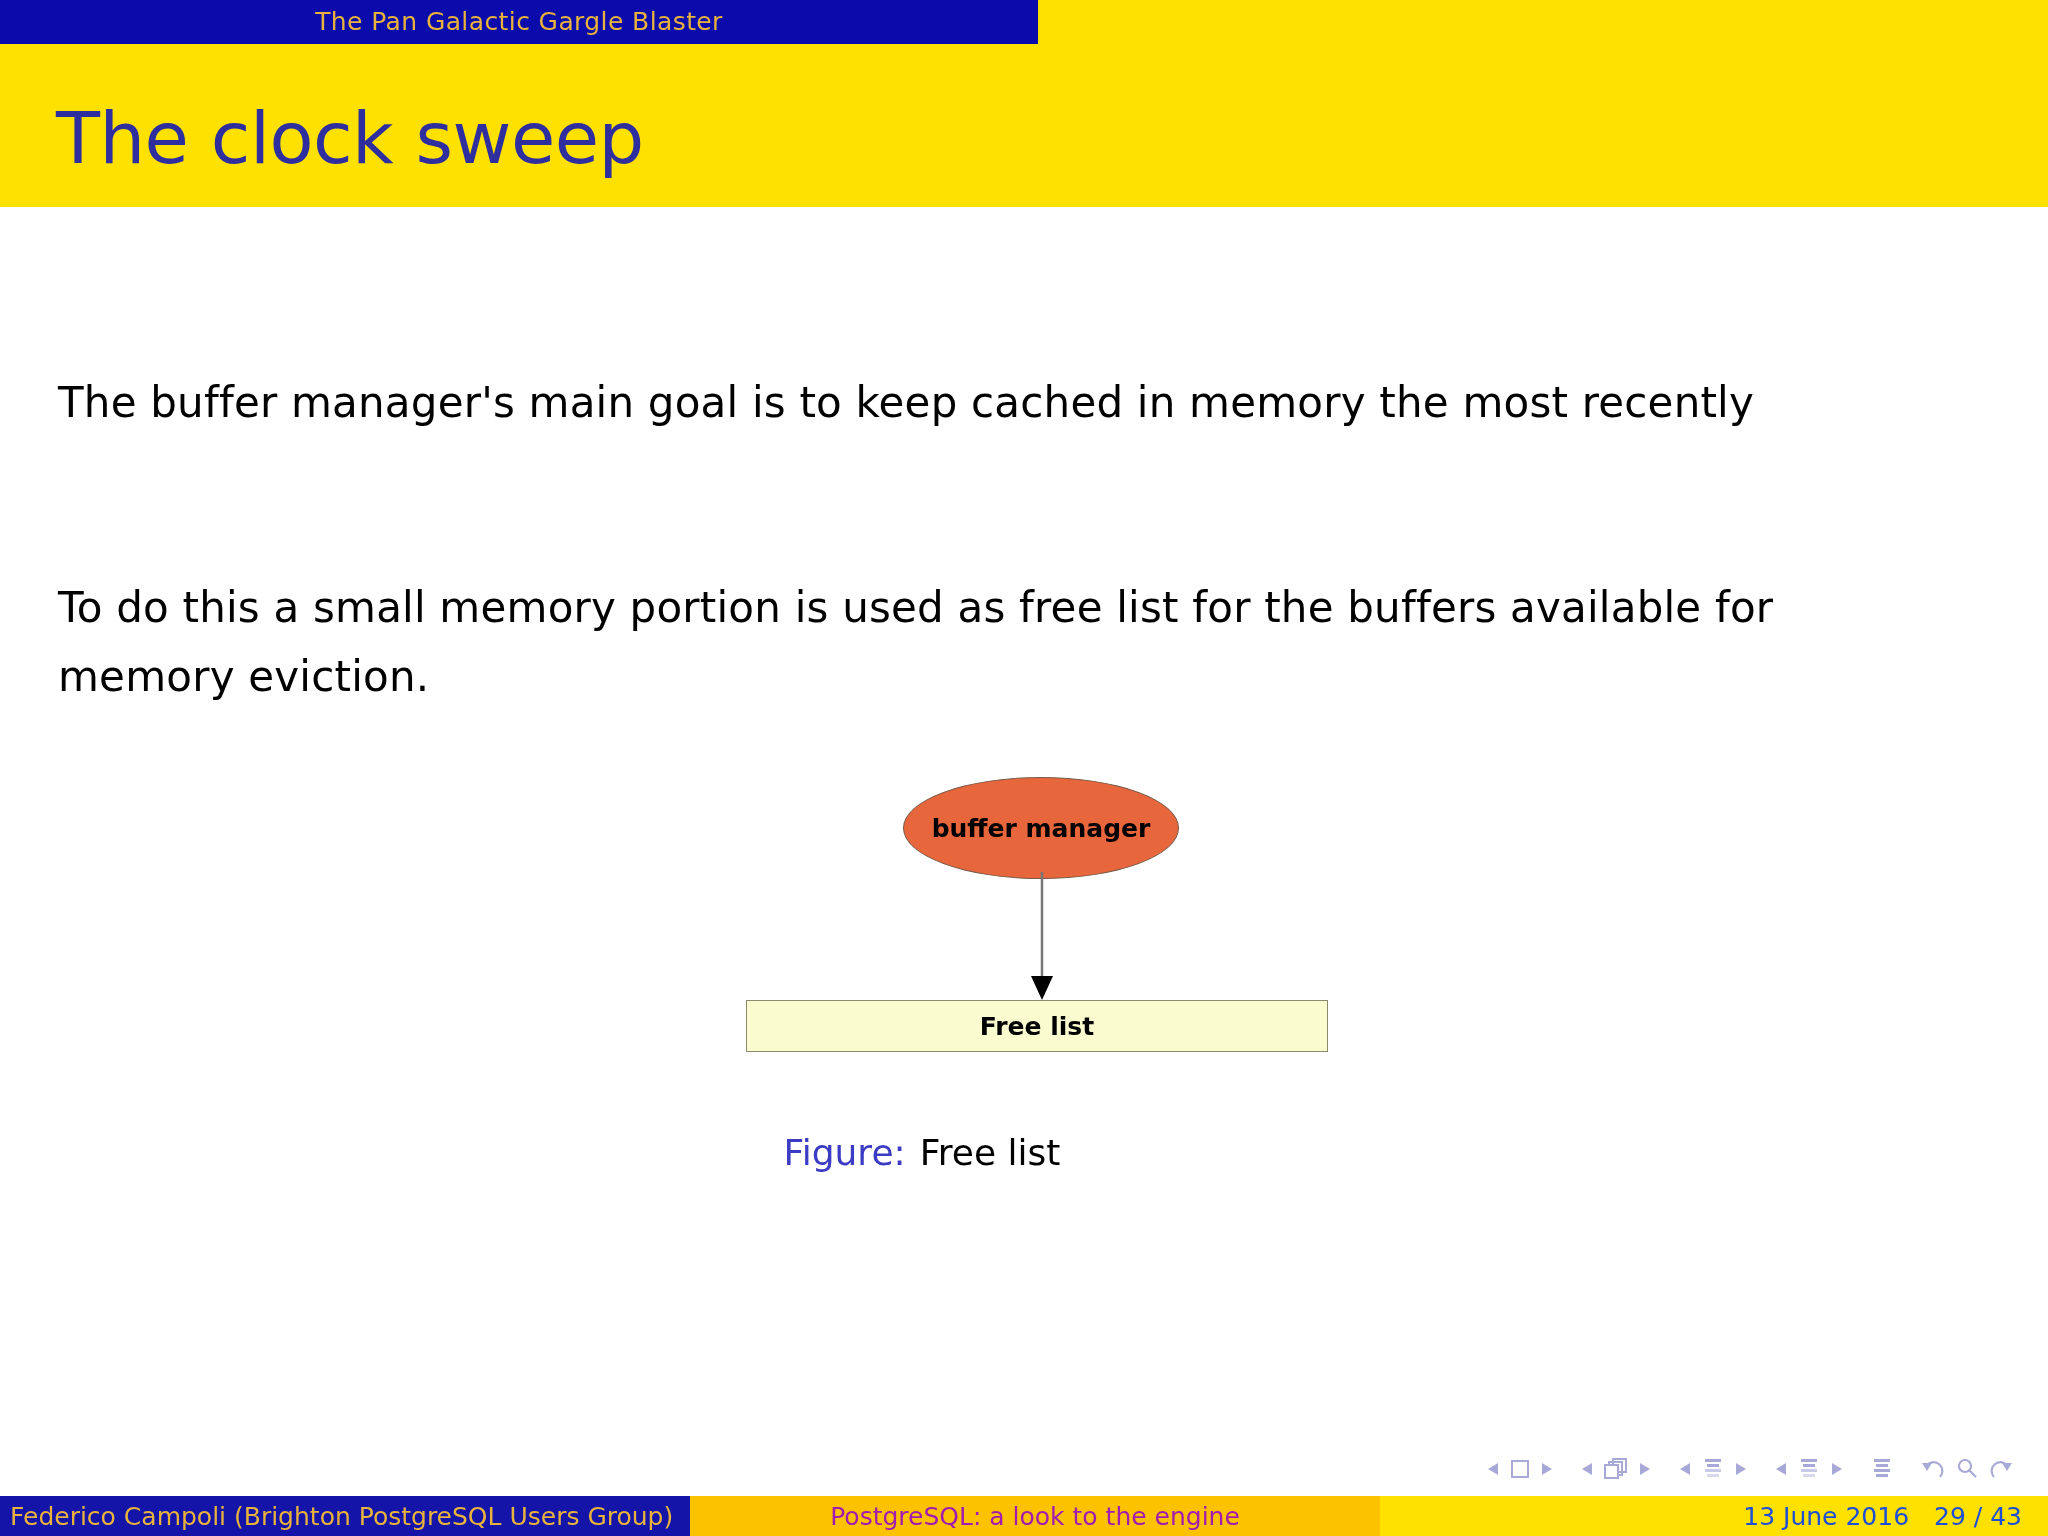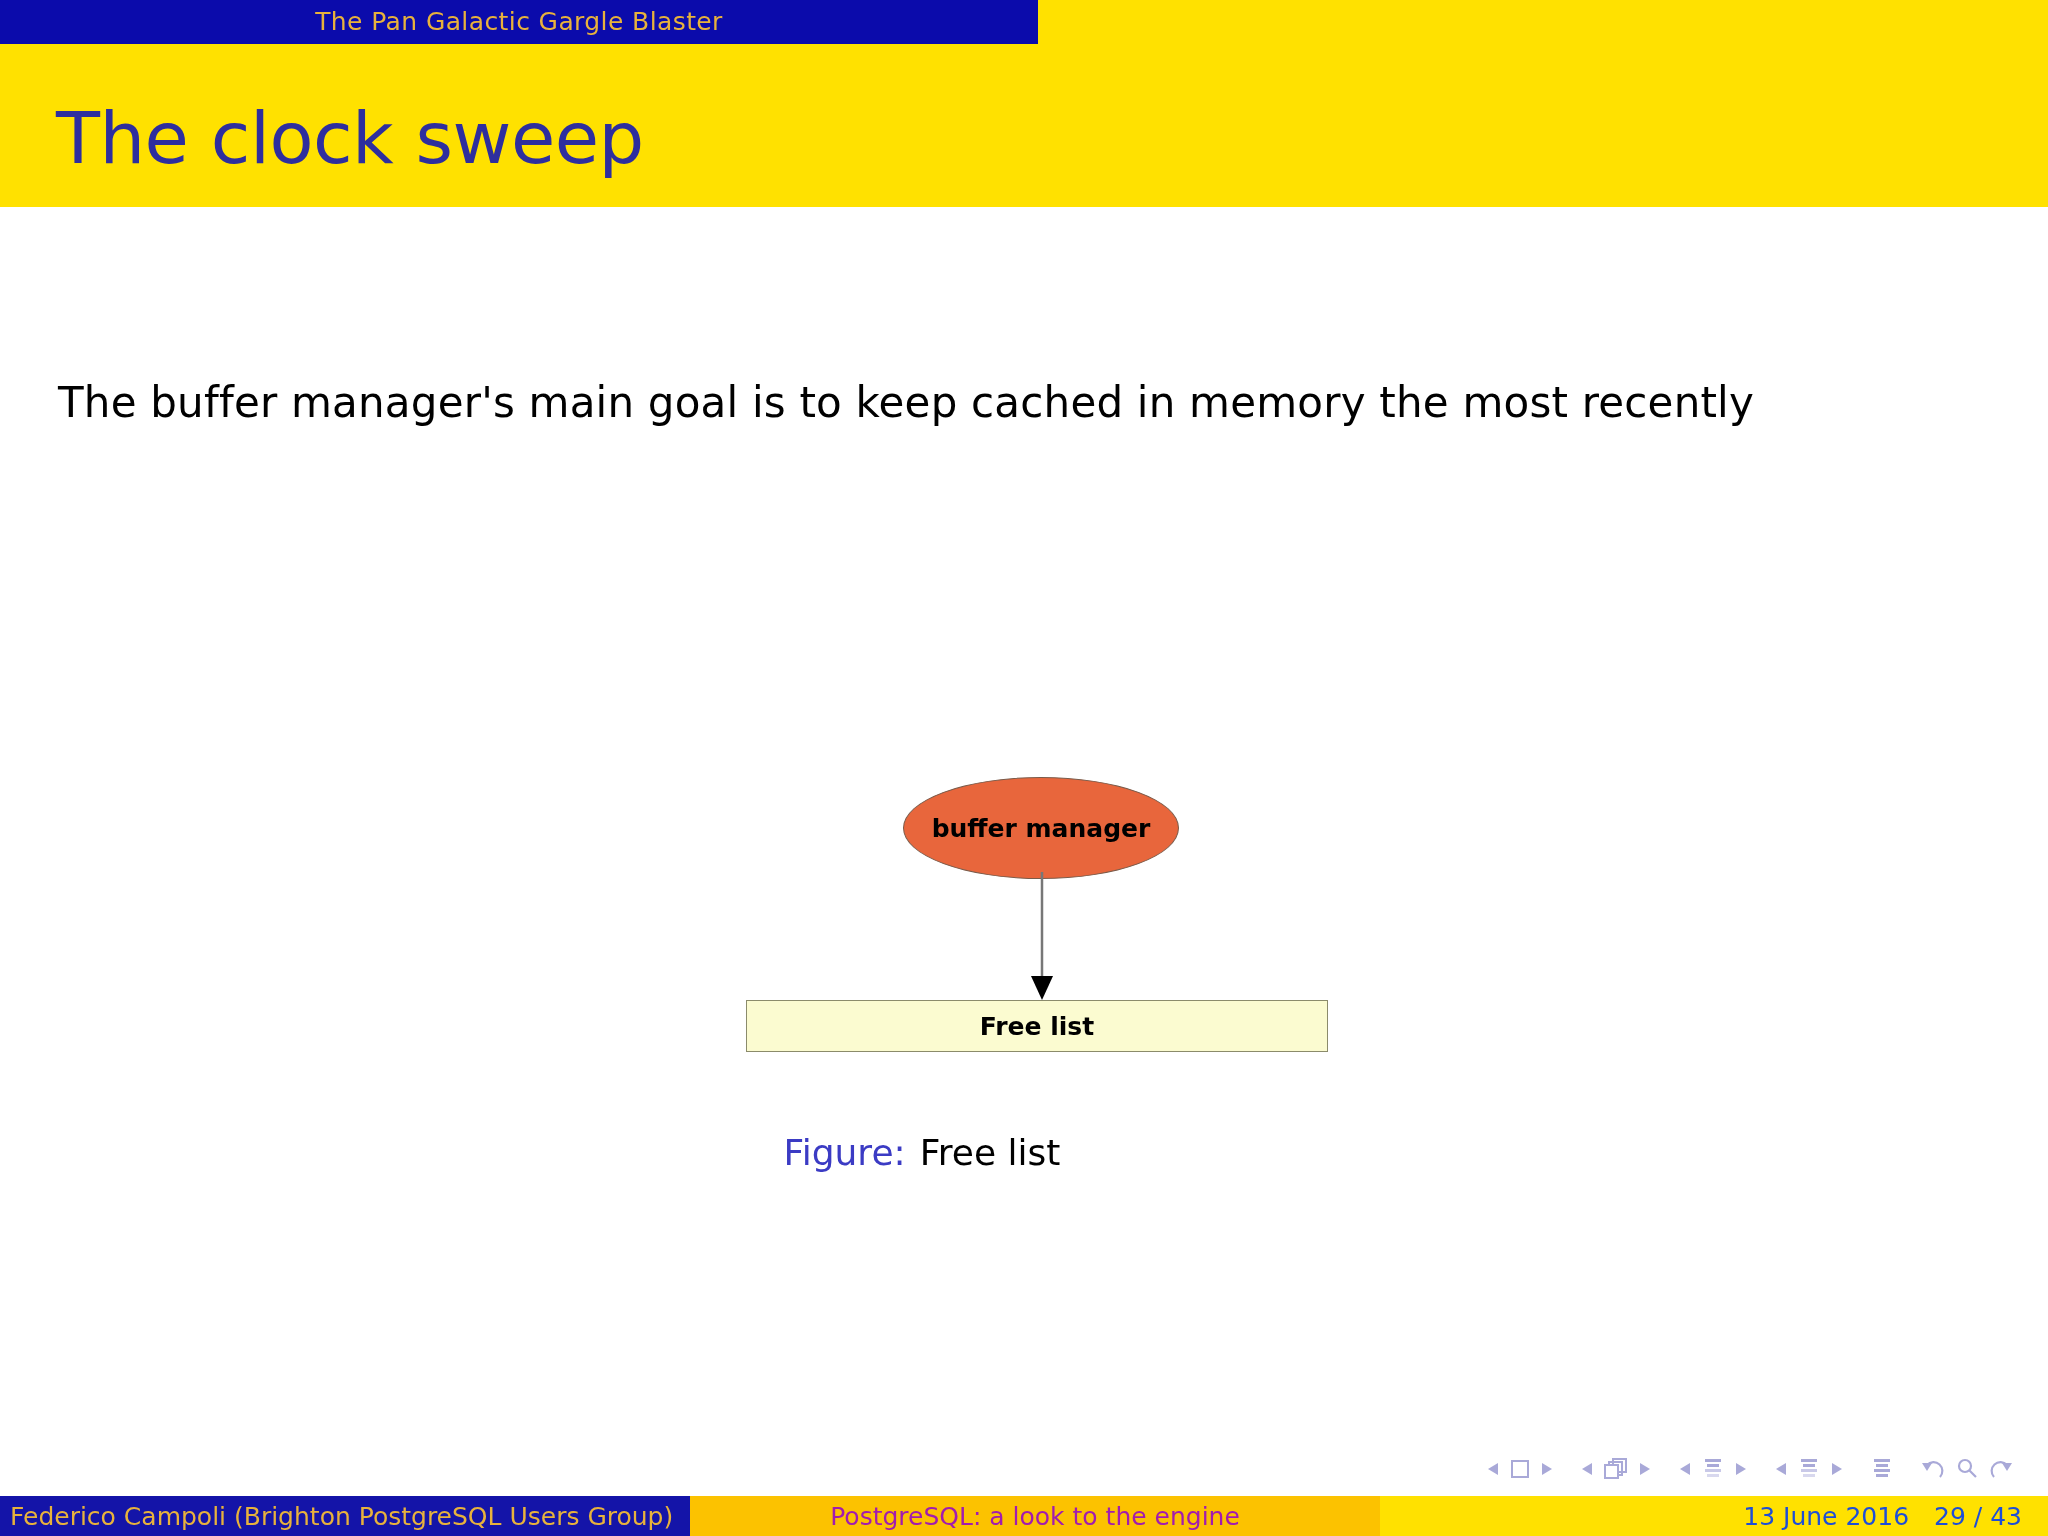--- a/index.html
+++ b/index.html
@@ -245,20 +245,24 @@
   <div class="header-blue"></div>
   <div class="header-title">The Pan Galactic Gargle Blaster</div>
 
   <div class="title-band"></div>
   <div class="slide-title">The clock sweep</div>
 
   <div class="body-area">
     <p class="para p1">
       <span>The buffer manager's main goal is to keep cached in memory the most recently</span>
     </p>
+    <p class="para p2">
+      <span>To do this a small memory portion is used as free list for the buffers available for</span>
+      <span class="lastline">memory eviction.</span>
+    </p>
   </div>
 
   <div class="node-ellipse">
     <span class="label">buffer manager</span>
   </div>
 
   <svg class="edge-svg" viewBox="0 0 44 132" width="44" height="132">
     <line x1="22" y1="0" x2="22" y2="112" stroke="#777777" stroke-width="2.5"></line>
     <polygon points="22,128 11,104 33,104" fill="#000000"></polygon>
   </svg>

